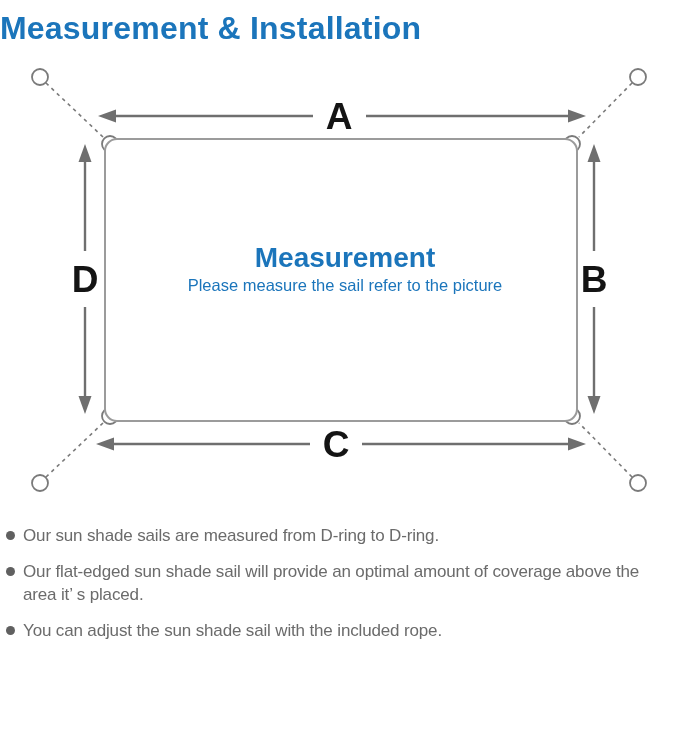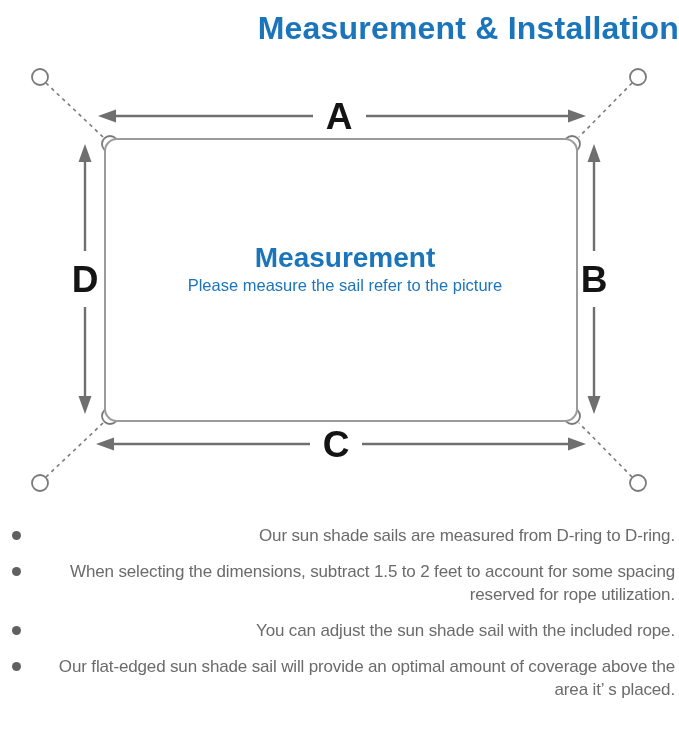--- a/index.html
+++ b/index.html
@@ -6,21 +6,21 @@
   html, body { background: #ffffff; }
   body {
     width: 679px; height: 739px;
     overflow: hidden;
     font-family: "Liberation Sans", sans-serif;
     position: relative;
   }
   .page-title {
     margin-top: 6px;
     height: 48px;
-    text-align: right;
+    text-align: left;
     font-size: 32px;
     font-weight: 700;
     color: #1b75bb;
     letter-spacing: 0.2px;
     line-height: 44px;
   }
   .diagram-wrap {
     width: 679px; height: 460px;
     position: relative;
   }
@@ -36,22 +36,21 @@
     font-weight: 700;
     fill: #1b75bb;
   }
   .center-subheading {
     font-size: 16.5px;
     fill: #1b75bb;
   }
   .notes-list {
     list-style: none;
     margin-top: 10px;
-    padding: 0 4px 0 12px;
-    text-align: right;
+    padding: 0 4px 0 6px;
   }
   .note-item {
     display: flex;
     align-items: flex-start;
     margin-bottom: 13px;
     color: #6b6b6b;
     font-size: 17px;
     line-height: 23px;
     letter-spacing: -0.15px;
   }
@@ -136,23 +135,19 @@
   </svg>
 </div>
 
 <ul class="notes-list">
   <li class="note-item">
     <span class="note-bullet"></span>
     <span class="note-text">Our sun shade sails are measured from D-ring to D-ring.</span>
   </li>
   <li class="note-item">
     <span class="note-bullet"></span>
-    <span class="note-text">When selecting the dimensions, subtract 1.5 to 2 feet to account for some spacing reserved for rope utilization.</span>
+    <span class="note-text">Our flat-edged sun shade sail will provide an optimal amount of coverage above the area it’ s placed.</span>
   </li>
   <li class="note-item">
     <span class="note-bullet"></span>
     <span class="note-text">You can adjust the sun shade sail with the included rope.</span>
   </li>
-  <li class="note-item">
-    <span class="note-bullet"></span>
-    <span class="note-text">Our flat-edged sun shade sail will provide an optimal amount of coverage above the area it’ s placed.</span>
-  </li>
 </ul>
 
 </body></html>

